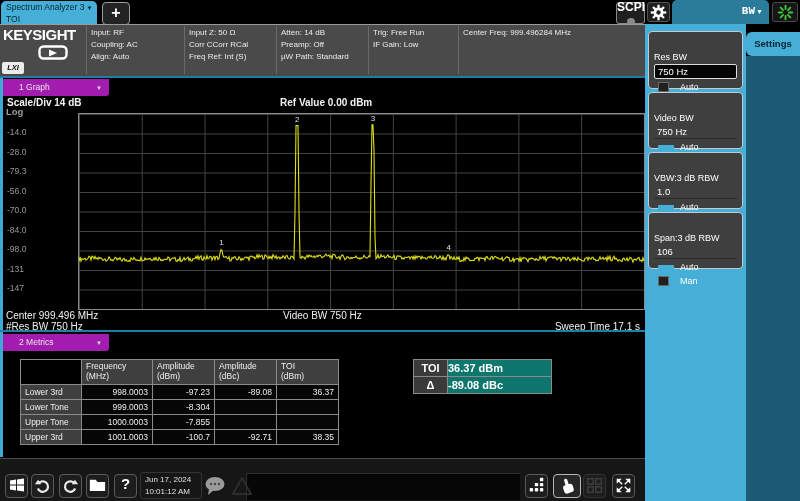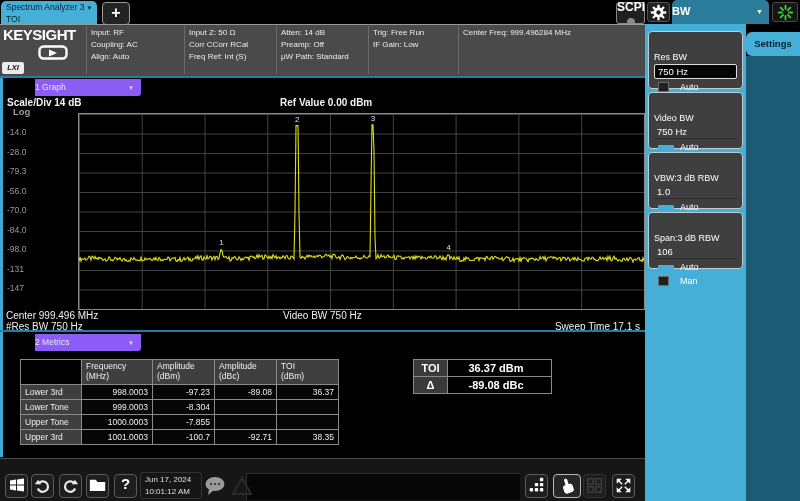--- a/index.html
+++ b/index.html
@@ -12,62 +12,62 @@
   .main-tab .arr{font-size:6px;margin-left:2px;}
   .plus-btn{left:102px;top:2px;width:26px;height:21px;background:#232323;border:1px solid #9a9a9a;
             border-radius:4px;color:#fff;font-size:16px;font-weight:bold;text-align:center;line-height:19px;}
   .scpi-btn{left:616px;top:2px;width:27px;height:20px;background:#1f1f1f;border:1px solid #8a8a8a;border-radius:3px;
             text-align:center;}
   .scpi-btn .t{font-size:12px;font-weight:bold;color:#fff;line-height:9px;}
   .scpi-btn .dot{display:inline-block;width:8px;height:8px;border-radius:50%;background:#8a8a8a;}
   .gear-btn{left:647px;top:2px;width:23px;height:20px;background:#1f1f1f;border:1px solid #555;border-radius:3px;
             text-align:center;padding-top:1px;box-sizing:border-box;}
   .bw-btn{left:672px;top:0;width:97px;height:24px;background:#2b7c9b;border-radius:5px 5px 0 0;color:#fff;}
-  .bw-btn .lbl{position:absolute;left:0;right:14px;top:5px;text-align:left;font-size:11px;font-weight:bold;}
+  .bw-btn .lbl{position:absolute;left:0;right:14px;top:5px;text-align:right;font-size:11px;font-weight:bold;font-family:Liberation Mono, monospace;}
   .bw-btn .arr{position:absolute;right:6px;top:8px;font-size:7px;}
   .spin-btn{left:772px;top:2px;width:26px;height:20px;background:#161616;border:1px solid #4a4a4a;border-radius:3px;
             text-align:center;padding-top:1px;box-sizing:border-box;}
   
   .hdr{left:0;top:24px;width:645px;height:53px;background:#4a4a4a;border-top:1px solid #9a9a9a;box-sizing:border-box;}
   .brand{left:3px;top:26px;font-size:15px;font-weight:bold;color:#fff;letter-spacing:-0.5px;}
   .brand-icon{left:38px;top:45px;}
   .lxi{left:2px;top:62px;width:22px;height:12px;background:#ececec;border-radius:2px;color:#111;
        font-size:7.5px;font-weight:bold;font-style:italic;text-align:center;line-height:12px;}
   .hsep{top:26px;width:1px;height:48px;background:#6a6a6a;}
   .hcol{top:27px;font-size:8px;line-height:12px;color:#ececec;}
   
   .win-topline{left:0;top:76px;width:645px;height:2px;background:#1e7fa6;}
   .win-leftline{left:0;top:78px;width:3px;height:379px;background:#3fa9d4;}
-  .selector{width:106px;height:17px;background:#8b5cf6;color:#e8e8e8;font-size:8.5px;line-height:17px;
-            padding-left:0;box-sizing:border-box;border-radius:0 0 3px 0;margin-left:32px;}
+  .selector{width:106px;height:17px;background:#a21caf;color:#e8e8e8;font-size:8.5px;line-height:17px;
+            padding-left:16px;box-sizing:border-box;border-radius:0 0 3px 0;}
   .selector .arr{position:absolute;right:7px;top:1px;font-size:6px;color:#ddd;}
   .sel-graph{left:3px;top:79px;}
   .sel-metrics{left:3px;top:334px;}
   .bold10{font-size:10px;font-weight:bold;color:#f2f2f2;}
-  .loglbl{left:13px;top:106px;font-size:9.5px;font-weight:bold;color:#9a9a9a;}
+  .loglbl{left:6px;top:106px;font-size:9.5px;font-weight:bold;color:#9a9a9a;}
   .plot{left:78px;top:113px;width:565px;height:195px;background:#000;border:1px solid #8a8a8a;
         background-image:linear-gradient(to right,#434343 1px,transparent 1px),
                          linear-gradient(to bottom,#434343 1px,transparent 1px);
         background-size:62.78px 100%,100% 19.5px;}
   .ytick{left:7px;width:34px;font-size:8.5px;color:#9a9a9a;}
   .marker-label{position:absolute;font-size:8px;color:#e0e0e0;}
   .annot-b{font-size:10px;font-weight:normal;color:#f2f2f2;}
   .sepline{left:0;top:330px;width:645px;height:2px;background:#1e7fa6;}
   
   .mtable{left:20px;top:359px;display:grid;grid-template-columns:60px 70px 61px 61px 61px;
           grid-auto-rows:14px;grid-template-rows:24px 14px 14px 14px 14px;gap:1px;background:#8a8a8a;
           border:1px solid #8a8a8a;font-size:8.5px;}
   .mtable .h{background:#3f3f3f;color:#f0f0f0;padding:1px 0 0 4px;line-height:10px;}
   .mtable .h0{background:#000;}
   .mtable .rl{background:#3f3f3f;color:#f0f0f0;line-height:14px;padding-left:4px;}
   .mtable .v{background:#060606;color:#f0f0f0;line-height:14px;text-align:right;padding-right:4px;}
   .toibox{left:413px;top:359px;display:grid;grid-template-columns:33px 103px;grid-template-rows:16px 16px;
           gap:1px;background:#8a8a8a;border:1px solid #8a8a8a;}
   .toibox .l{background:#3a3a3a;color:#fff;font-size:11px;font-weight:bold;text-align:center;line-height:16px;}
-  .toibox .v{background:#000000;color:#fff;font-size:11px;font-weight:bold;text-align:center;
+  .toibox .v{background:#0f766e;color:#fff;font-size:11px;font-weight:bold;text-align:left;
              padding-right:7px;line-height:16px;}
   
   .menu-col{left:645px;top:24px;width:101px;height:477px;background:#46afd8;}
   .teal-col{left:746px;top:56px;width:54px;height:445px;background:#1c5a75;}
   .settings-tab{left:746px;top:32px;width:54px;height:24px;background:#46afd8;border-radius:6px 0 0 6px;
                 color:#07222e;font-size:9.5px;font-weight:bold;text-align:center;line-height:24px;}
   .grp{left:648px;width:95px;background:#3f3f3f;border:1px solid #c0ccd2;border-radius:4px;
        box-sizing:border-box;padding:20px 5px 2px 5px;}
   .grp .glbl{font-size:9px;color:#fff;}
   .grp .gval{font-size:9.5px;color:#fff;margin-top:2px;padding:1px 0 1px 3px;border-bottom:1px solid #2b2b2b;}

